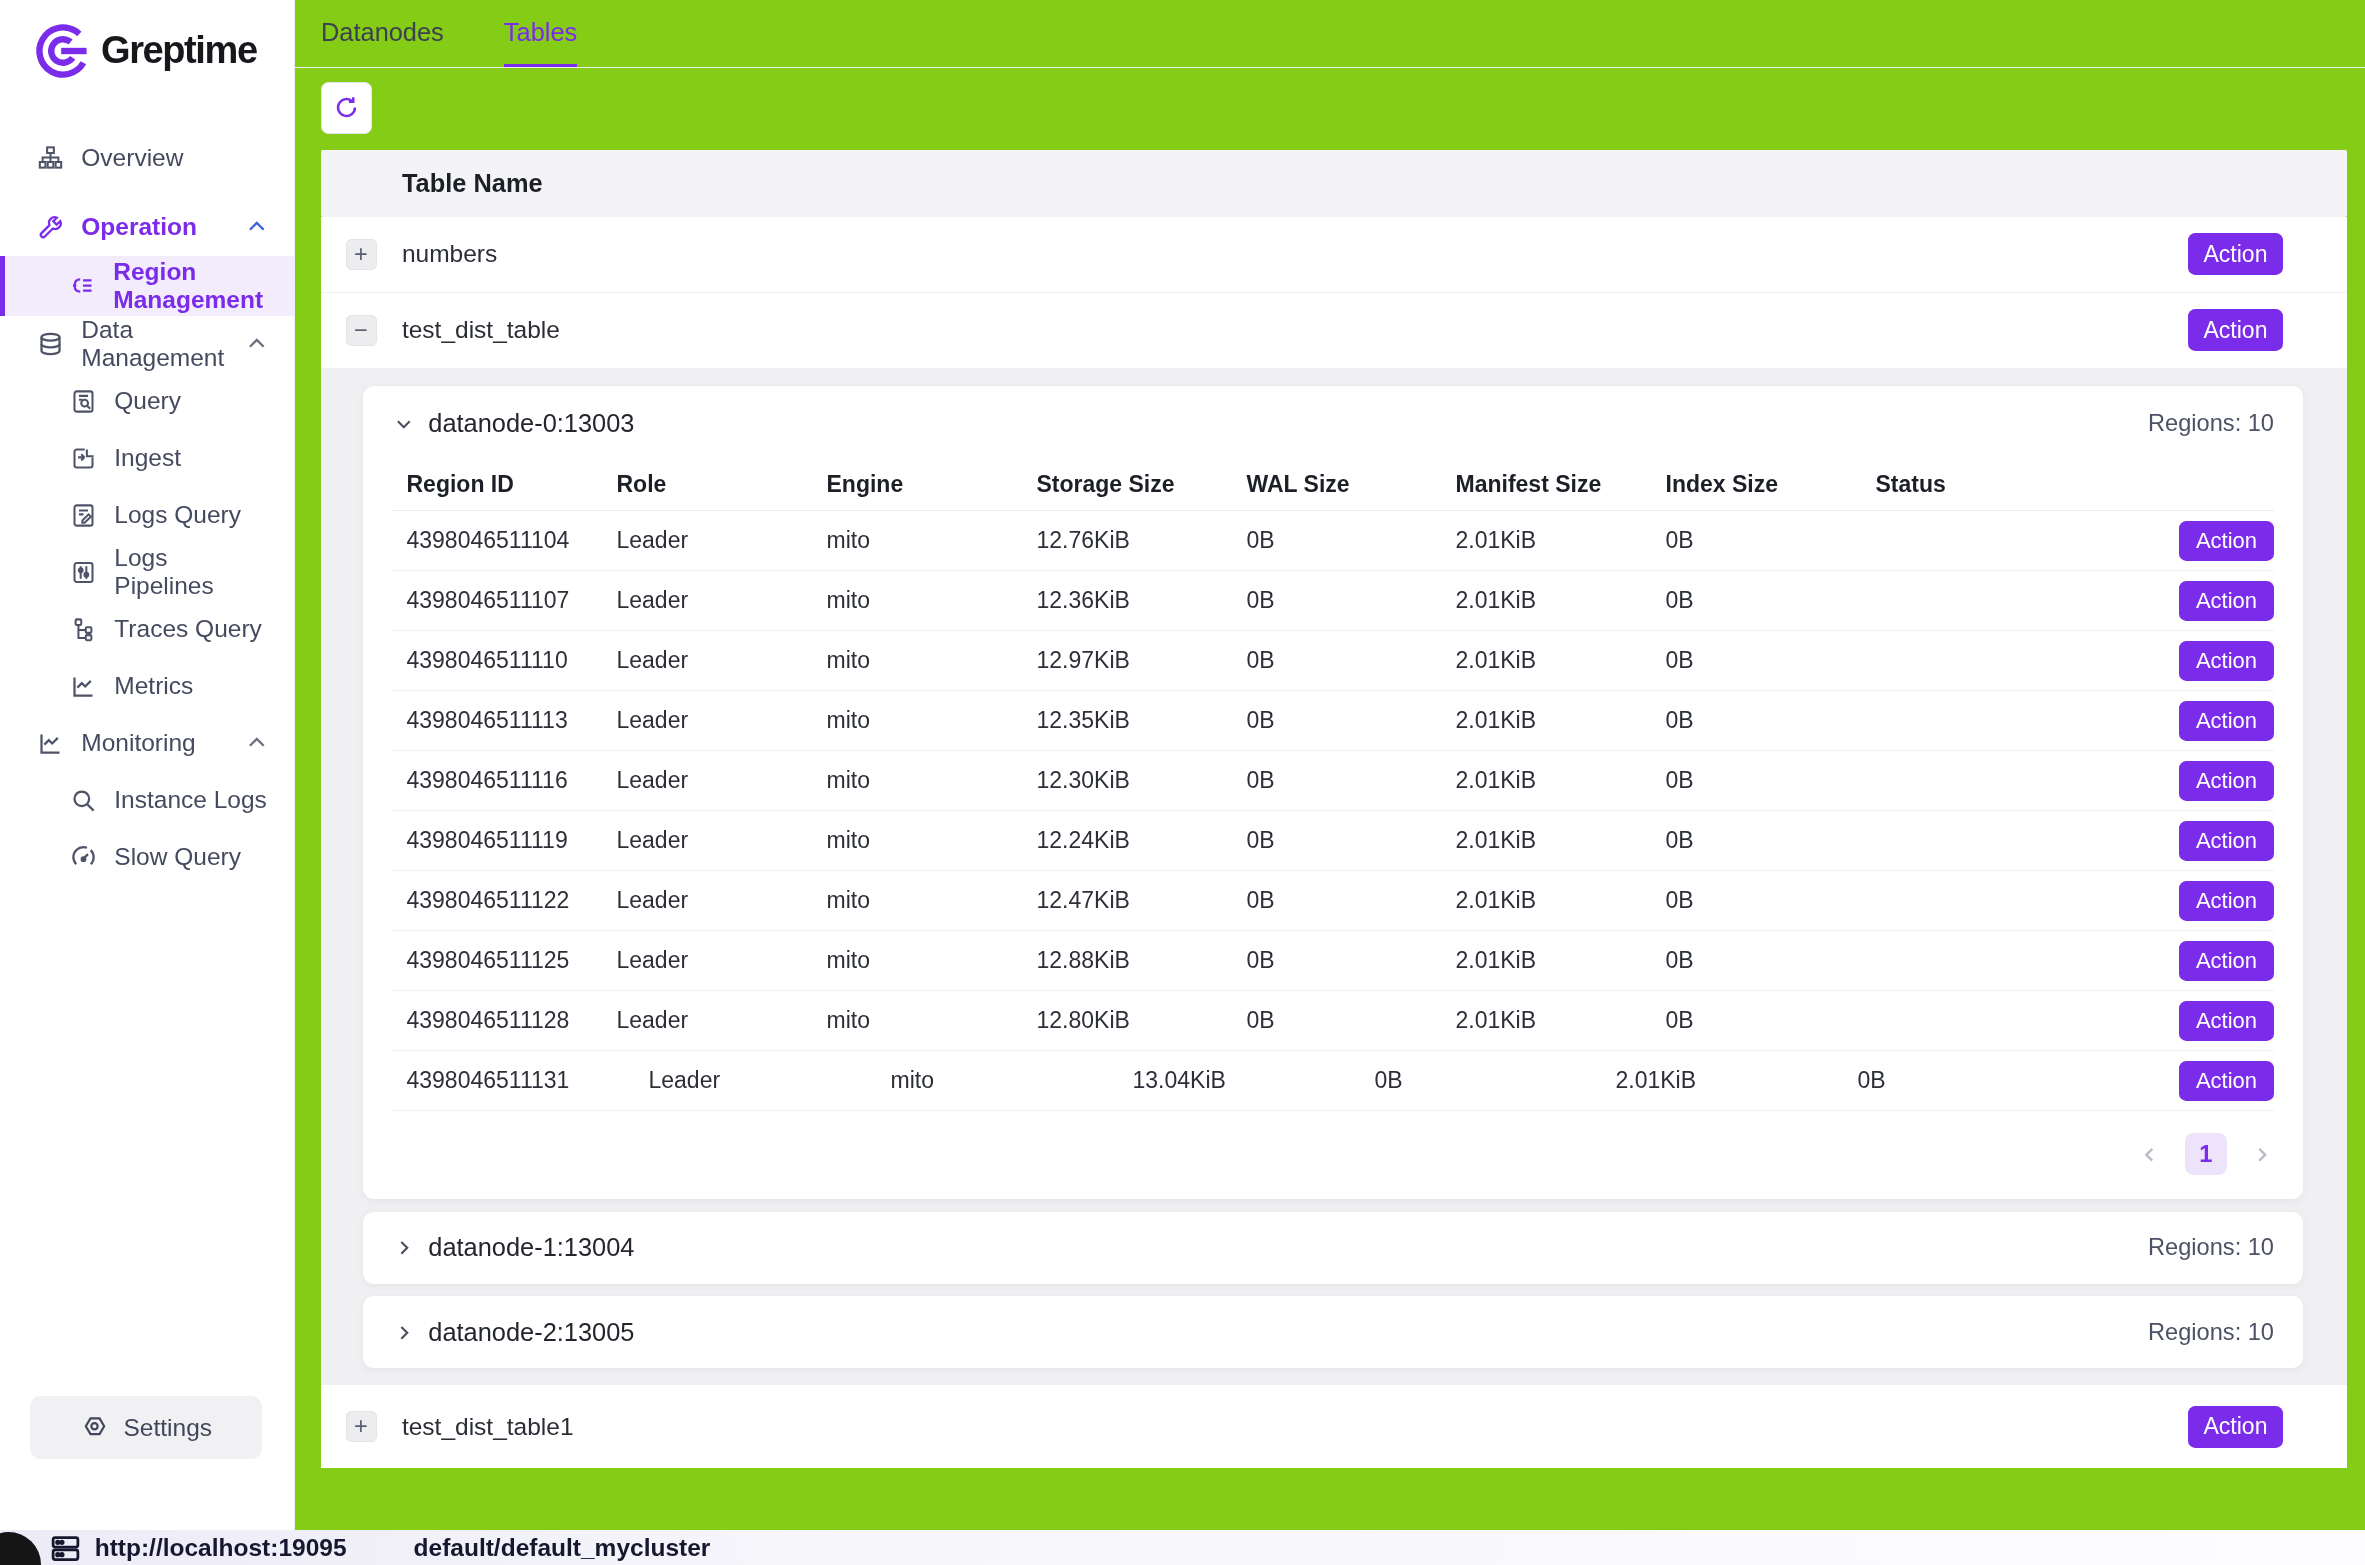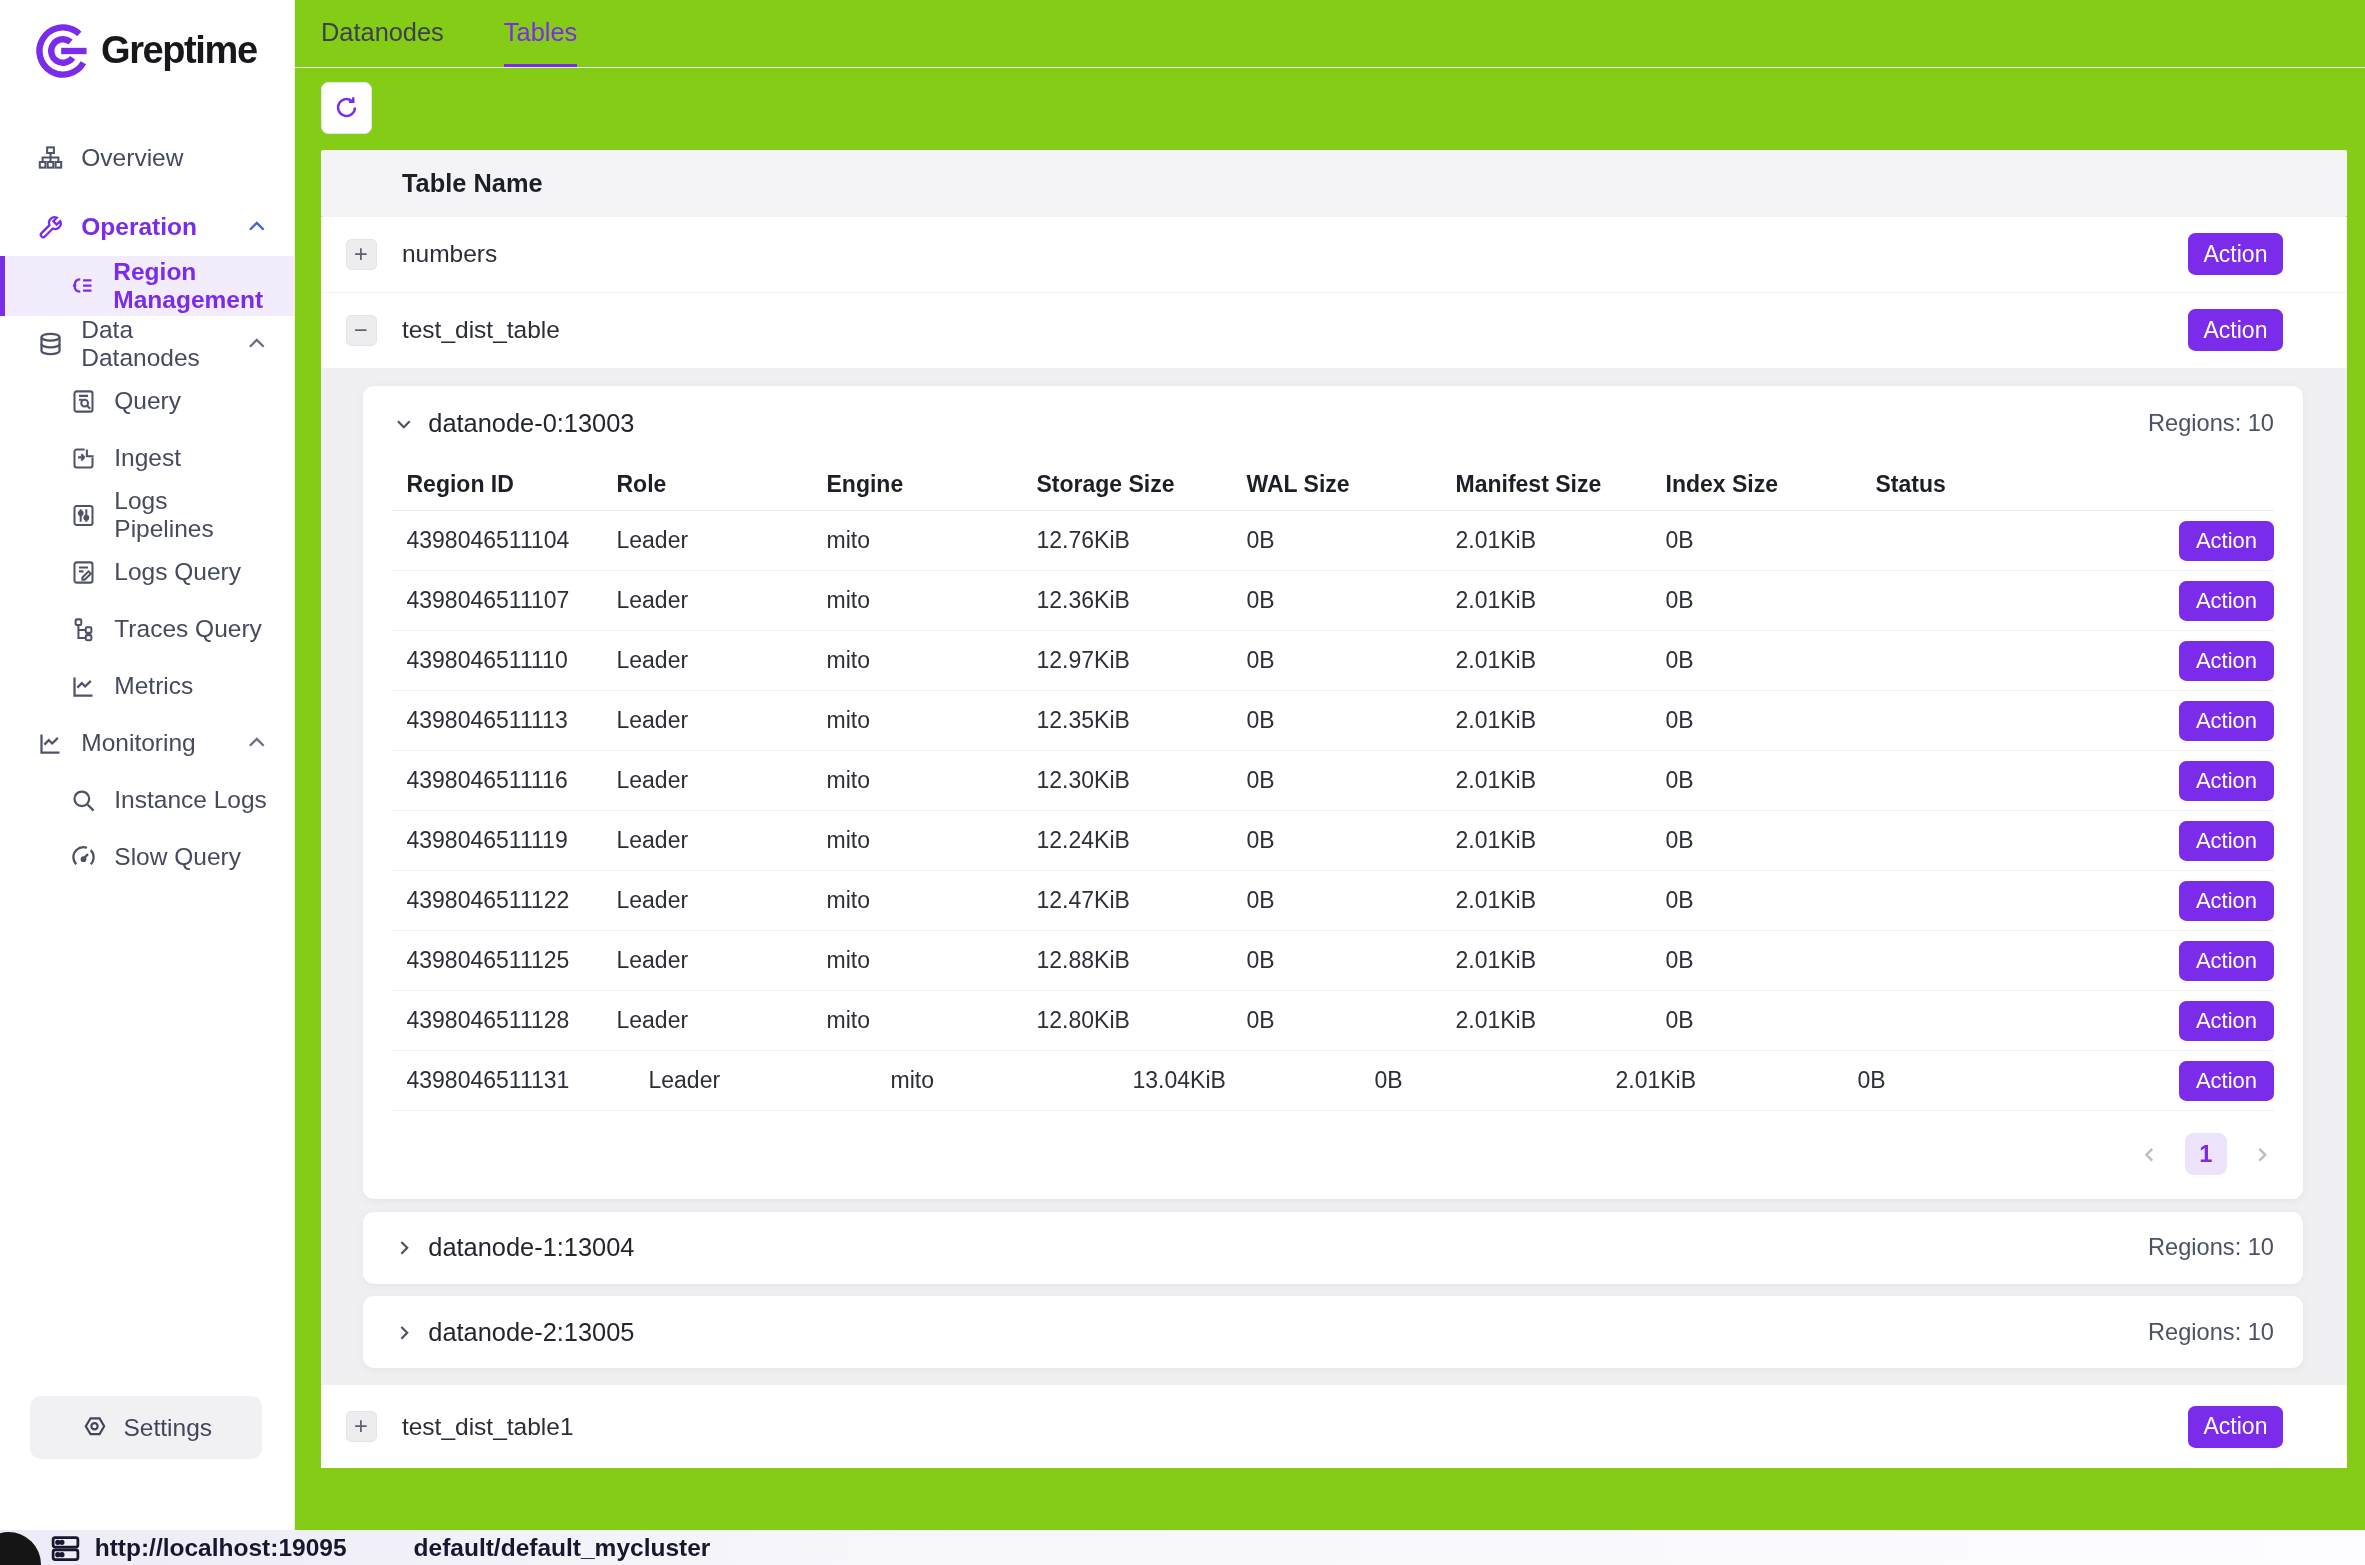--- a/index.html
+++ b/index.html
@@ -167,21 +167,21 @@
         </div>
 
         <div class="nav-item">
           <span class="nico">
             <svg width="27" height="27" viewBox="0 0 24 24" fill="none" stroke="currentColor" stroke-width="2">
               <ellipse cx="12" cy="5.5" rx="8" ry="3"></ellipse>
                 <path d="M4 5.5v6c0 1.7 3.6 3 8 3s8-1.3 8-3v-6"></path>
                 <path d="M4 11.5v6c0 1.7 3.6 3 8 3s8-1.3 8-3v-6"></path>
             </svg>
           </span>
-          <span>Data Datanodes</span>
+          <span>Data Management</span>
           <span class="nav-chevron">
             <svg width="23.6" height="23.6" viewBox="0 0 24 24" fill="none" stroke="currentColor" stroke-width="2.4">
                 <path d="M5 15l7-7 7 7"></path>
               </svg>
           </span>
         </div>
 
         <div class="nav-item sub">
           <span class="nico">
             <svg width="27" height="27" viewBox="0 0 24 24" fill="none" stroke="currentColor" stroke-width="1.8">
@@ -201,38 +201,38 @@
               <path d="M8 9l4 4M12 13v-4M12 13H8" transform="rotate(-45 10 11)"></path>
                 <path d="M15 4v6h6"></path>
             </svg>
           </span>
           <span>Ingest</span>
         </div>
 
         <div class="nav-item sub">
           <span class="nico">
             <svg width="27" height="27" viewBox="0 0 24 24" fill="none" stroke="currentColor" stroke-width="1.8">
+              <rect x="4" y="3" width="16" height="18" rx="2"></rect>
+                <path d="M8 7.5h8M8 11h4"></path>
+                <path d="M11 16.5l5.5-5.5 2 2-5.5 5.5H11v-2z"></path>
+            </svg>
+          </span>
+          <span>Logs Query</span>
+        </div>
+
+        <div class="nav-item sub">
+          <span class="nico">
+            <svg width="27" height="27" viewBox="0 0 24 24" fill="none" stroke="currentColor" stroke-width="1.8">
               <rect x="4" y="3.5" width="16" height="17" rx="2"></rect>
               <path d="M9.5 6.5v11M14.5 6.5v11"></path>
                 <circle cx="9.5" cy="10" r="1.7" fill="currentColor"></circle>
                 <circle cx="14.5" cy="14" r="1.7" fill="currentColor"></circle>
             </svg>
           </span>
           <span>Logs Pipelines</span>
-        </div>
-
-        <div class="nav-item sub">
-          <span class="nico">
-            <svg width="27" height="27" viewBox="0 0 24 24" fill="none" stroke="currentColor" stroke-width="1.8">
-              <rect x="4" y="3" width="16" height="18" rx="2"></rect>
-                <path d="M8 7.5h8M8 11h4"></path>
-                <path d="M11 16.5l5.5-5.5 2 2-5.5 5.5H11v-2z"></path>
-            </svg>
-          </span>
-          <span>Logs Query</span>
         </div>
 
         <div class="nav-item sub">
           <span class="nico">
             <svg width="27" height="27" viewBox="0 0 24 24" fill="none" stroke="currentColor" stroke-width="1.8">
               <rect x="5" y="3" width="5" height="5" rx="1"></rect>
                 <rect x="14" y="10" width="5" height="5" rx="1"></rect>
                 <rect x="14" y="17" width="5" height="4.5" rx="1"></rect>
               <path d="M7.5 8v11.5h6.5M7.5 12.5H14"></path>
             </svg>

